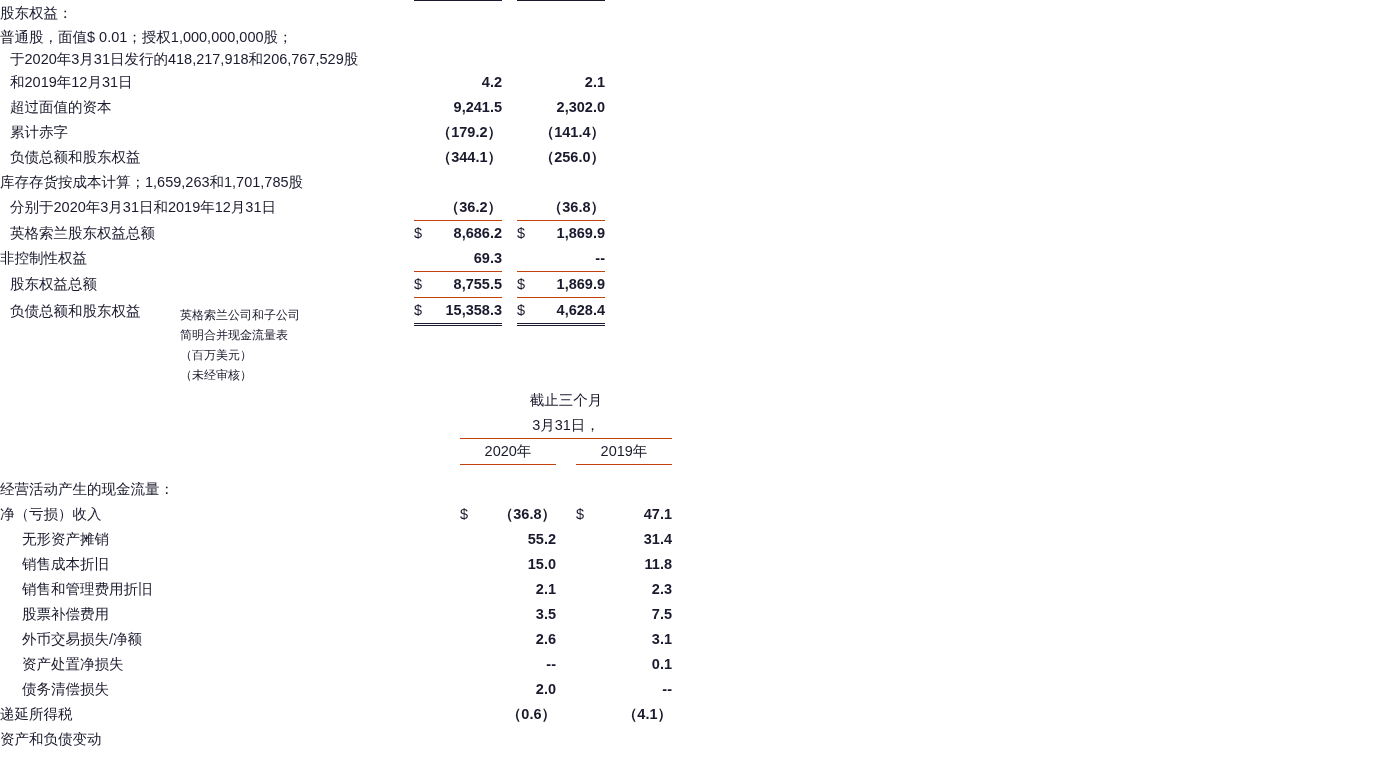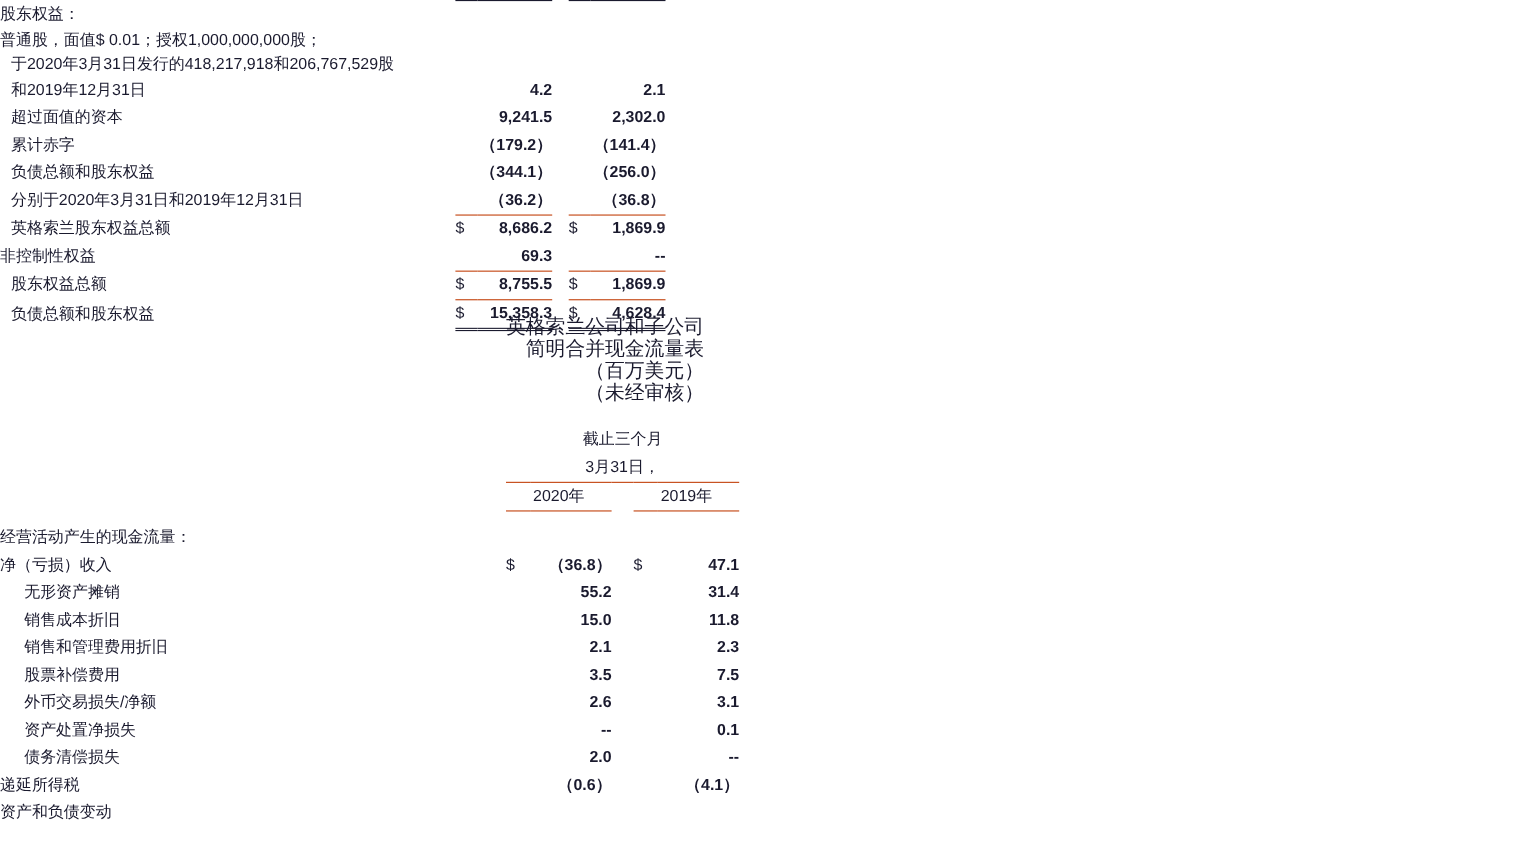--- a/index.html
+++ b/index.html
@@ -66,25 +66,25 @@
   .indent1 { padding-left: 10px !important; }
   .indent2 { padding-left: 22px !important; margin-top: 26px; }
   .sub-line {
     display: block;
     line-height: 22px;
   }
   
   #heading {
     position: absolute;
     left: 180px;
-    top: 287px;
+    top: 305px;
     width: 460px;
-    text-align: right;
+    text-align: left;
     line-height: 20px;
-    font-size: 18px;
+    font-size: 12px;
   }
   
   #sec2 {
     position: absolute;
     left: 0;
     top: 388px;
     width: 700px;
   }
   #sec2 table.fin {
     width: 700px;
@@ -172,20 +172,29 @@
         <td class="lbl indent1">负债总额和股东权益</td>
         <td class="cur"></td>
         <td class="num">（344.1）</td>
         <td></td>
         <td class="cur"></td>
         <td class="num">（256.0）</td>
         <td></td>
       </tr>
 
       <tr>
+        <td class="lbl">库存存货按成本计算；1,659,263和1,701,785股</td>
+        <td class="cur"></td>
+        <td class="num"></td>
+        <td></td>
+        <td class="cur"></td>
+        <td class="num"></td>
+        <td></td>
+      </tr>
+      <tr>
         <td class="lbl indent1">分别于2020年3月31日和2019年12月31日</td>
         <td class="cur ul-single"></td>
         <td class="num ul-single">（36.2）</td>
         <td></td>
         <td class="cur ul-single"></td>
         <td class="num ul-single">（36.8）</td>
         <td></td>
       </tr>
 
       <tr>

